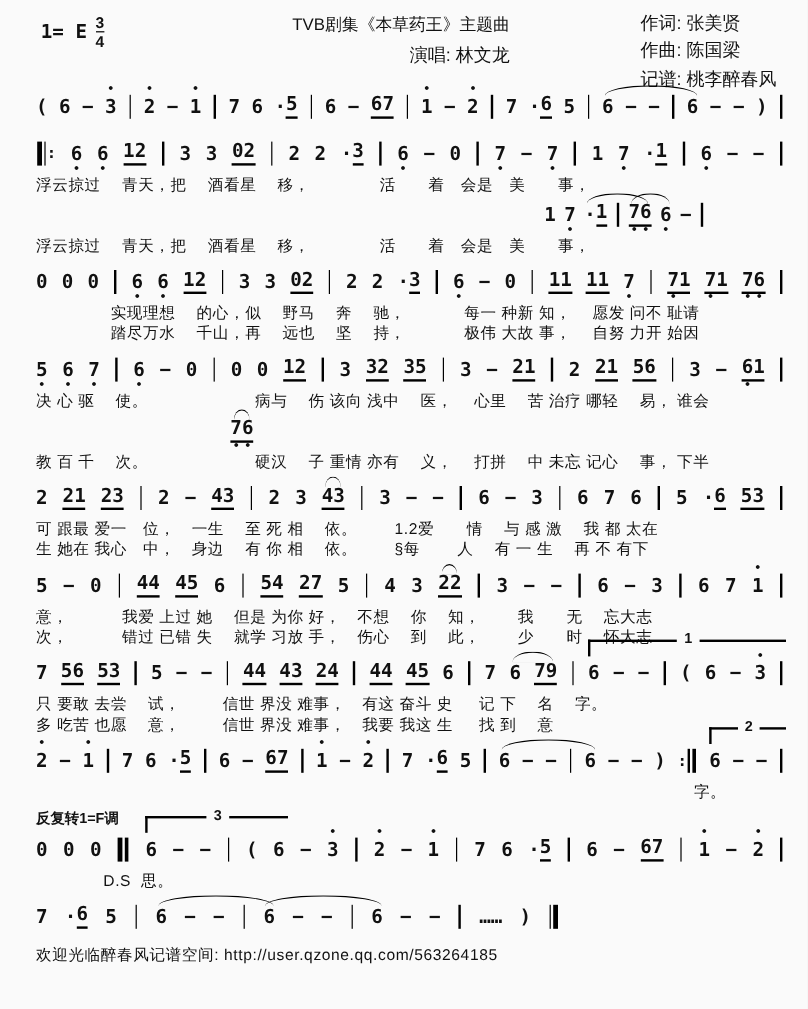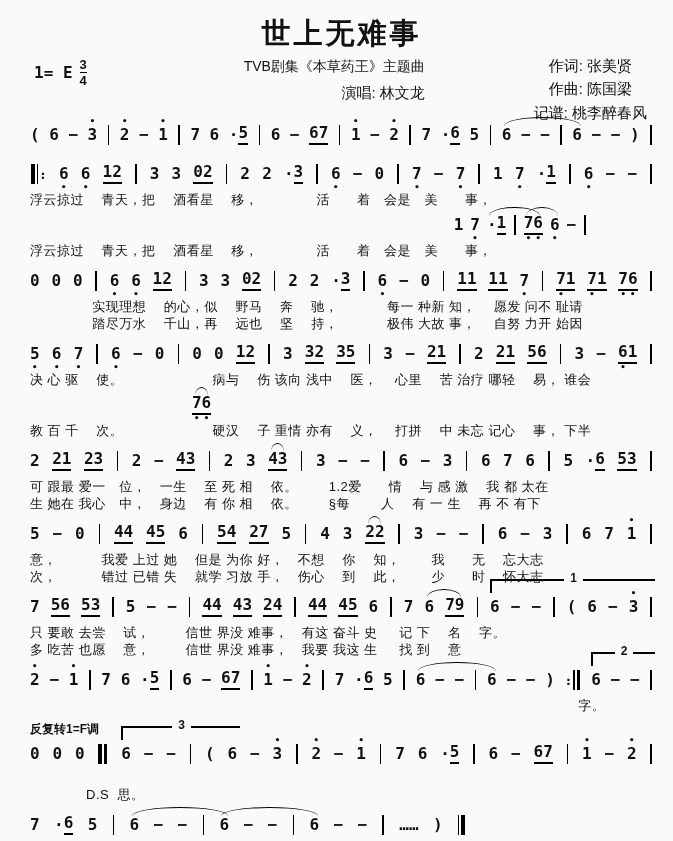--- a/index.html
+++ b/index.html
@@ -9,21 +9,21 @@
         font-family:"Liberation Sans","DejaVu Sans",sans-serif;position:relative}
   
   h1{margin:8px 0 0;text-align:center;font-size:29px;font-weight:bold;letter-spacing:3px;height:38px;line-height:38px}
   .hinfo{position:relative;height:66px}
   .keysig{position:absolute;left:4px;top:6px;display:flex;gap:7px;align-items:center;
           font:bold 16px "DejaVu Sans Mono",monospace}
   .ts{display:inline-flex;flex-direction:column;align-items:center;font:bold 13px "Liberation Sans",sans-serif;line-height:1.05}
   .ts .tb{border-top:1.5px solid #000;padding-top:1px}
   .mid{position:absolute;left:50%;transform:translateX(-54%);top:2px;text-align:right;line-height:1.8;font-size:14px}
   .mid .perf{font-size:15px}
-  .credits{position:absolute;right:6px;top:2px;text-align:center;line-height:1.55;font-size:15px}
+  .credits{position:absolute;right:6px;top:2px;text-align:left;line-height:1.55;font-size:15px}
   
   .system{margin-bottom:5px;position:relative}
   .mrow{display:flex;justify-content:space-between;align-items:flex-end;position:relative;height:34px}
   .mrow.ossia{justify-content:flex-start;gap:7px}
   .tok{display:inline-flex;flex-direction:column;align-items:center}
   .dr{height:7px;display:flex;justify-content:center}
   .dr span{width:9.6px;font:bold 9px "DejaVu Sans Mono",monospace;line-height:6px;text-align:center}
   .main{display:flex;align-items:flex-end;height:20px}
   .dg{font:bold 16px "DejaVu Sans Mono",monospace;line-height:20px}
   .dg.u{border-bottom:2px solid #000}
@@ -37,21 +37,20 @@
          display:flex;justify-content:center;pointer-events:none}
   .vlabel{margin-top:-9px;background:#fafafa;padding:0 6px;font:bold 12px "Liberation Sans",sans-serif;height:12px;line-height:12px}
   .anno{font-size:12px;font-weight:bold;height:14px;line-height:14px;display:inline-block}
   .lyric{font-size:13px;height:17px;line-height:17px;white-space:pre;letter-spacing:.5px}
   .footer{margin-top:6px;font-size:13px;letter-spacing:.5px}
 </style>
 </head>
 <body>
 
 <div class="page">
-  <h1>世上无难事</h1>
   <div class="hinfo">
     <div class="keysig">
       <span>1= E</span>
       <span class="ts">
         <span>3</span>
         <span class="tb">4</span>
       </span>
     </div>
     <div class="mid">
       <div>TVB剧集《本草药王》主题曲</div>
@@ -2991,21 +2990,21 @@
           <span class="tok">
             <span class="dr"></span>
             <span class="main">
               <span class="bl"></span>
             </span>
             <span class="dr"></span>
           </span>
           <div class="volta" style="left: 91px; width: 117px;">
             <span class="vlabel">3</span>
           </div>
-        </div><div class="lyric" style="padding-left: 9%; margin-top: 15px;">D.S  思。</div></div>
+        </div><div class="lyric" style="padding-left: 9%;">D.S  思。</div></div>
       <div class="system">
         <div class="mrow" style="width: 70%;">
           <span class="tok">
             <span class="dr">
               <span></span>
             </span>
             <span class="main">
               <span class="dg">7</span>
             </span>
             <span class="dr">

